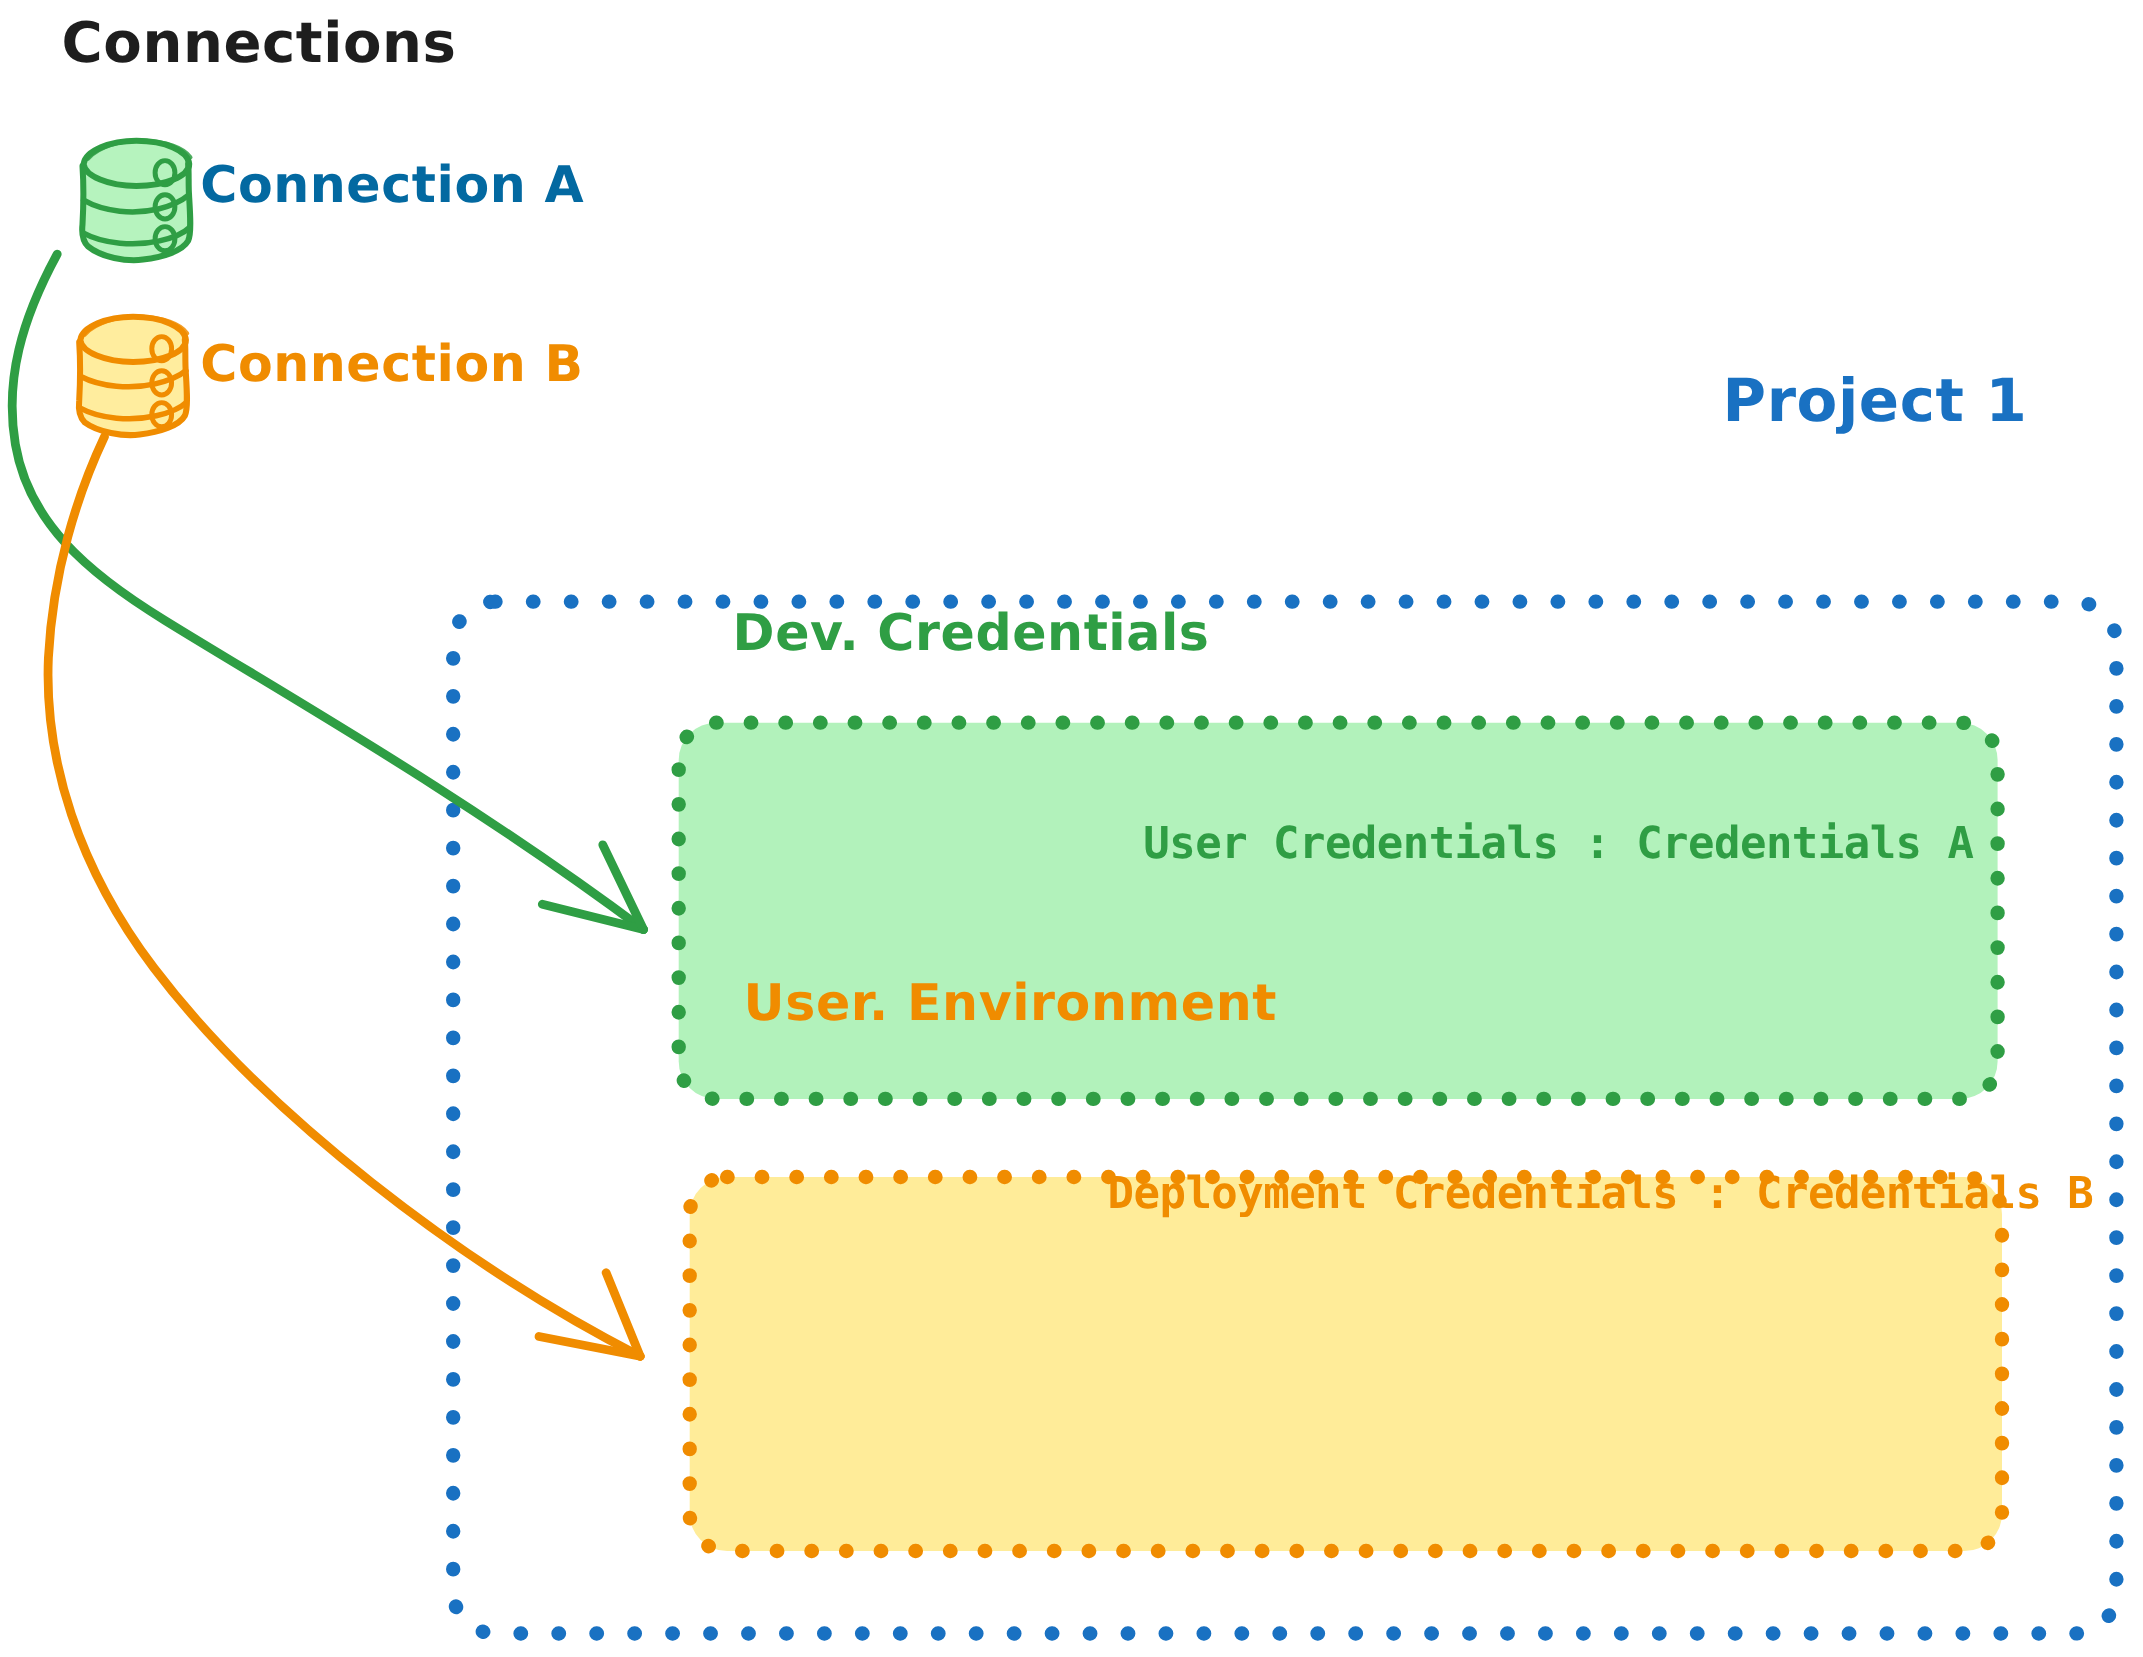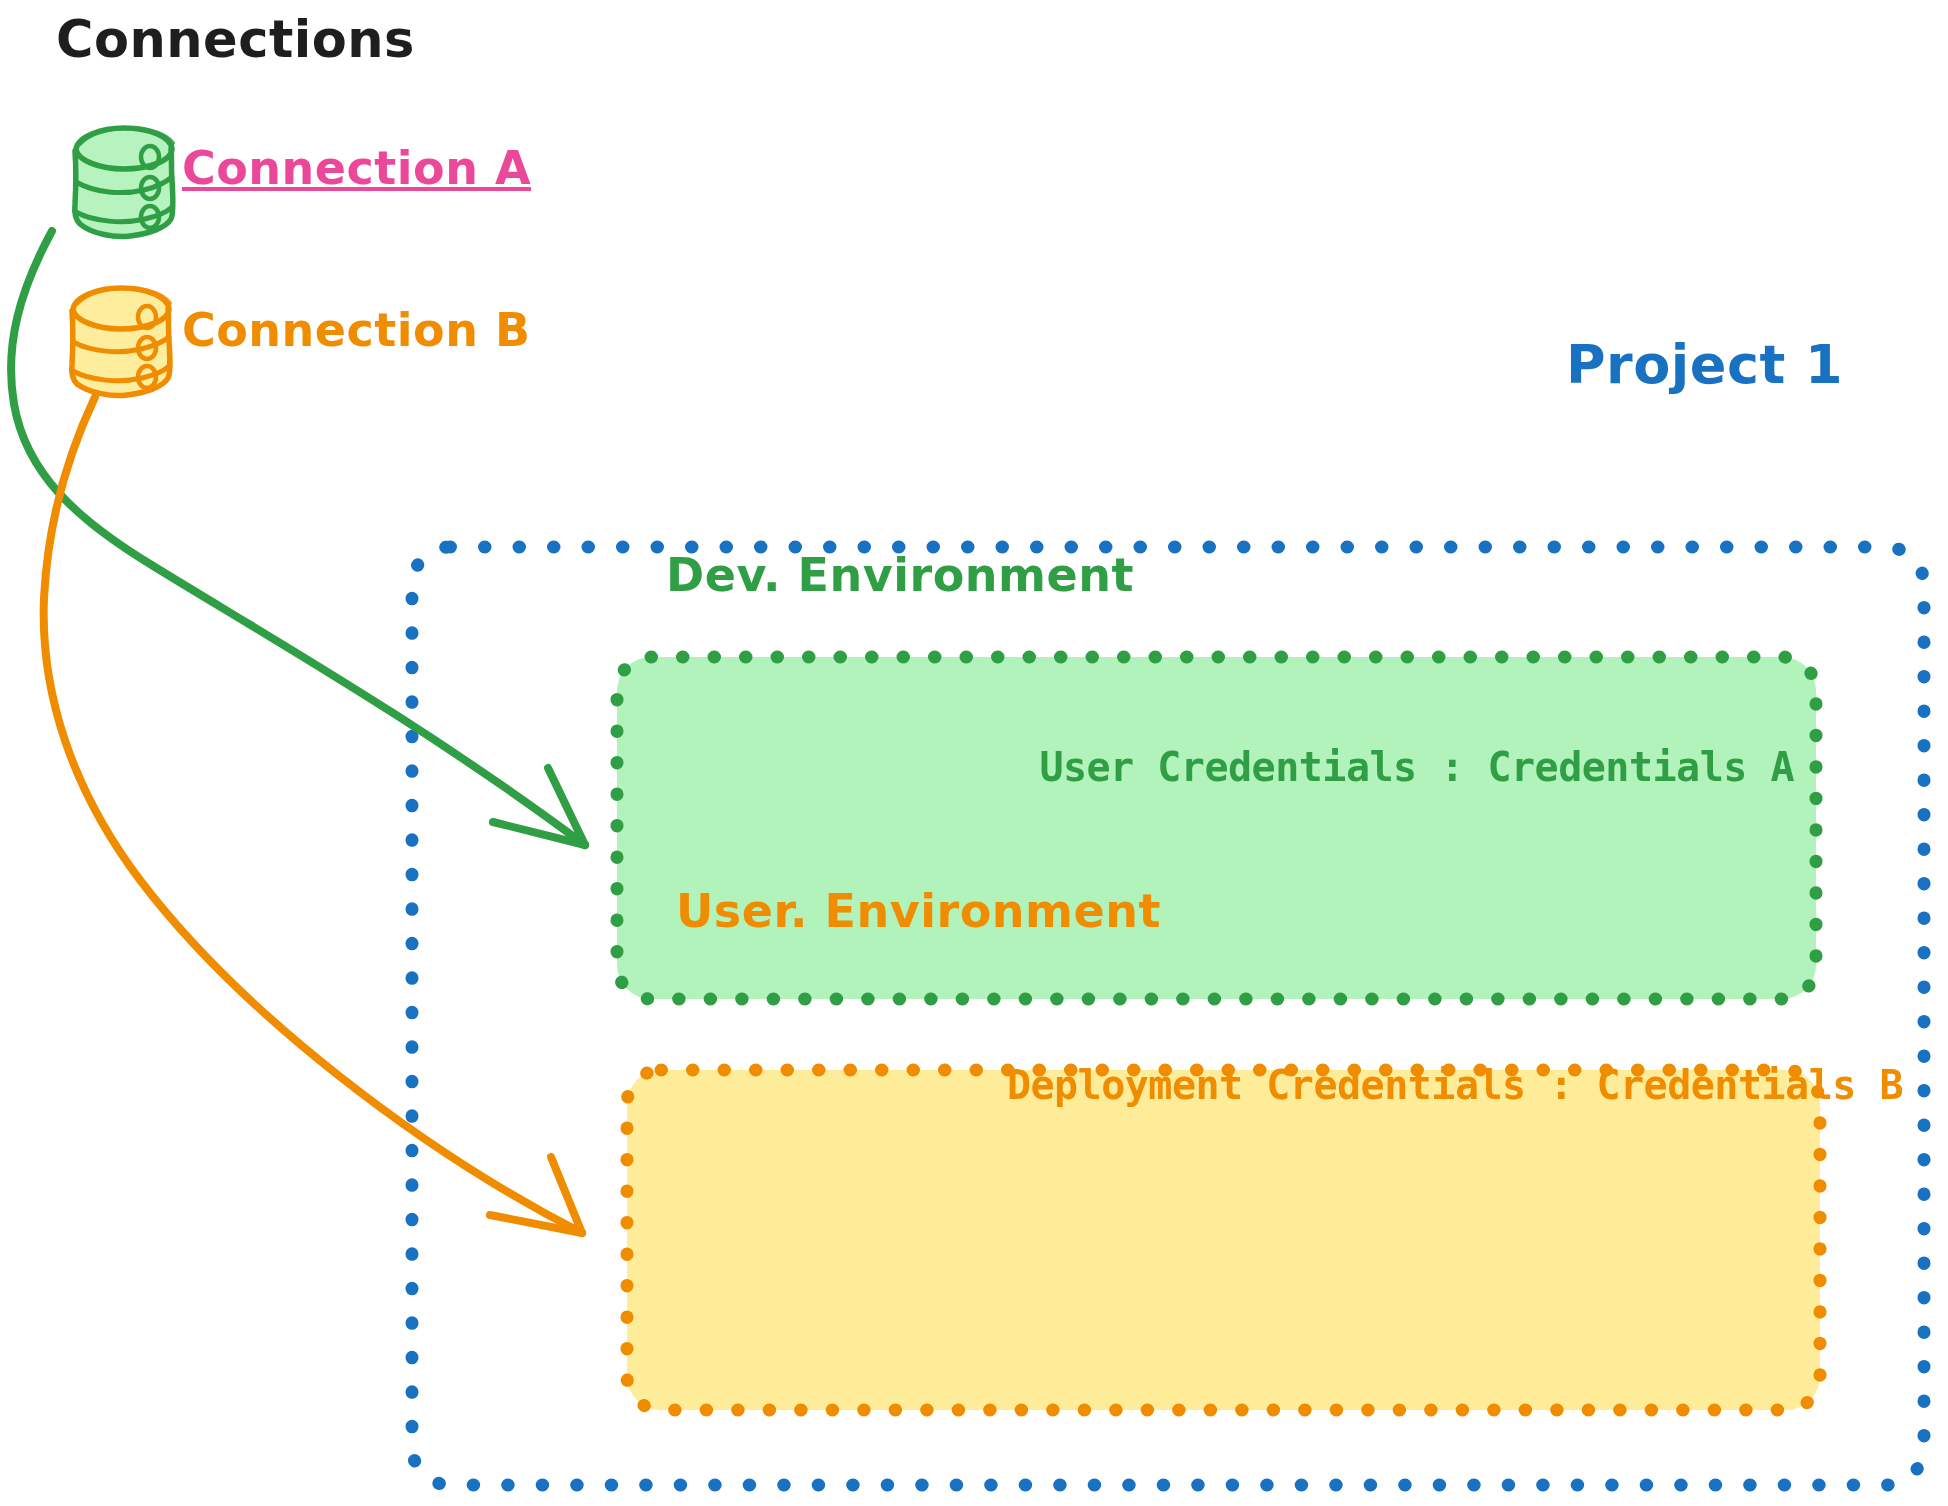--- a/index.html
+++ b/index.html
@@ -40,22 +40,21 @@
   #heading-connections {
     left: 56px;
     top: 14px;
     font-size: 51px;
     color: #1e1e1e;
   }
   #label-connection-a {
     left: 182px;
     top: 145px;
     font-size: 46px;
-    color: #ec4899;
-    text-decoration: underline;
+    color: #0369a1;
   }
   #label-connection-b {
     left: 182px;
     top: 307px;
     font-size: 46px;
     color: #f08c00;
   }
   #label-project-1 {
     left: 1539px;
     top: 338px;
@@ -165,19 +164,19 @@
 </svg>
 
 <div class="txt hand" id="heading-connections">Connections</div>
 
 <div class="txt hand" id="label-connection-a">Connection A</div>
 
 <div class="txt hand" id="label-connection-b">Connection B</div>
 
 <div class="txt hand" id="label-project-1">Project 1</div>
 
-<div class="txt hand" id="label-dev-env">Dev. Environment</div>
+<div class="txt hand" id="label-dev-env">Dev. Credentials</div>
 
 <div class="txt mono" id="label-dev-credentials">User Credentials : Credentials A</div>
 
 <div class="txt hand" id="label-prod-env">User. Environment</div>
 
 <div class="txt mono" id="label-prod-credentials">Deployment Credentials : Credentials B</div>
 
 </body></html>

